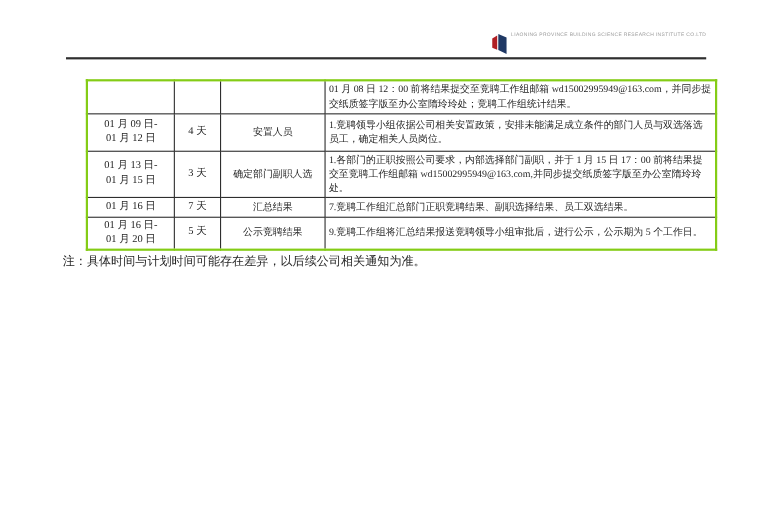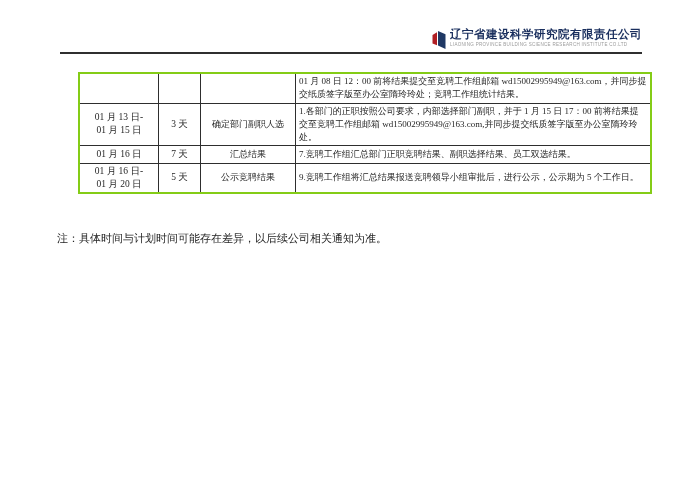--- a/index.html
+++ b/index.html
@@ -71,33 +71,39 @@
 <body>
 
 <div class="page">
 
   <div class="logo-block">
     <svg class="logo-mark" viewBox="0 0 16 21" xmlns="http://www.w3.org/2000/svg">
       <path d="M1.5,6 L6,3.2 L6,16.2 L1.5,14.4 Z" fill="#b01f24"></path>
       <path d="M7,2 L14.5,5.2 L14.5,20 L7,16.5 Z" fill="#1f3864"></path>
     </svg>
     <div class="logo-text">
-      <div class="logo-cn" style="color: rgb(26, 47, 94);">辽宁省建设科学研究院有限责任公司</div>
       <div class="logo-en">LIAONING PROVINCE BUILDING SCIENCE RESEARCH INSTITUTE CO.LTD</div>
     </div>
   </div>
   <div class="header-rule"></div>
 
   <table class="schedule">
     <tbody>
       <tr class="r1">
         <td class="c-date"></td>
         <td class="c-days"></td>
         <td class="c-task"></td>
         <td class="c-desc">01 月 08 日 12：00 前将结果提交至竞聘工作组邮箱 wd15002995949@163.com，并同步提交纸质签字版至办公室隋玲玲处；竞聘工作组统计结果。</td>
+      </tr>
+      <tr class="r2">
+        <td class="c-date">01 月 09 日-
+01 月 12 日</td>
+        <td class="c-days">4 天</td>
+        <td class="c-task">安置人员</td>
+        <td class="c-desc">1.竞聘领导小组依据公司相关安置政策，安排未能满足成立条件的部门人员与双选落选员工，确定相关人员岗位。</td>
       </tr>
       <tr class="r3">
         <td class="c-date">01 月 13 日-
 01 月 15 日</td>
         <td class="c-days">3 天</td>
         <td class="c-task">确定部门副职人选</td>
         <td class="c-desc">1.各部门的正职按照公司要求，内部选择部门副职，并于 1 月 15 日 17：00 前将结果提交至竞聘工作组邮箱 wd15002995949@163.com,并同步提交纸质签字版至办公室隋玲玲处。</td>
       </tr>
       <tr class="r4">
         <td class="c-date">01 月 16 日</td>

